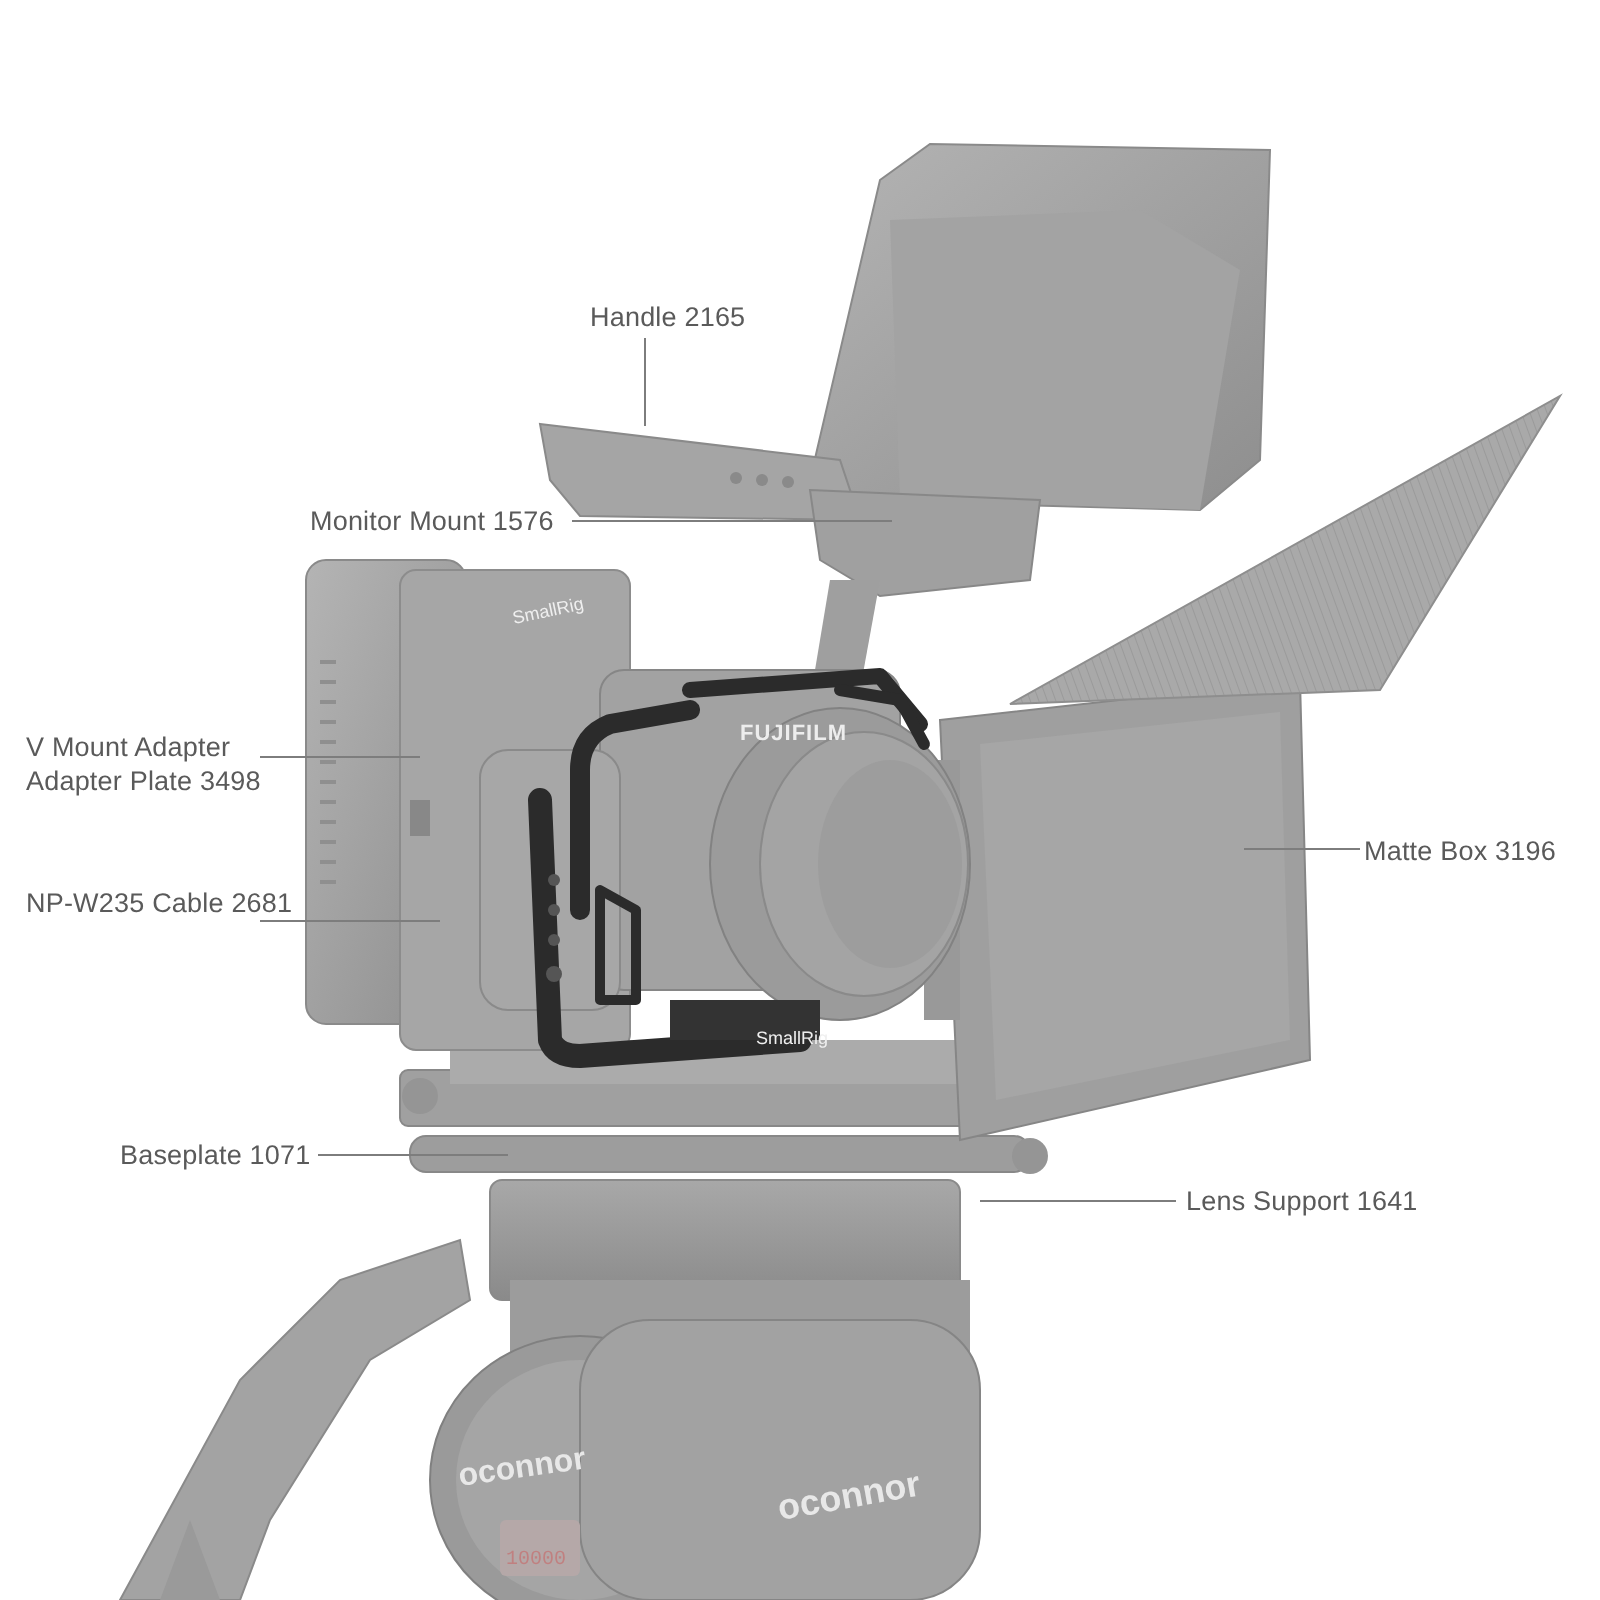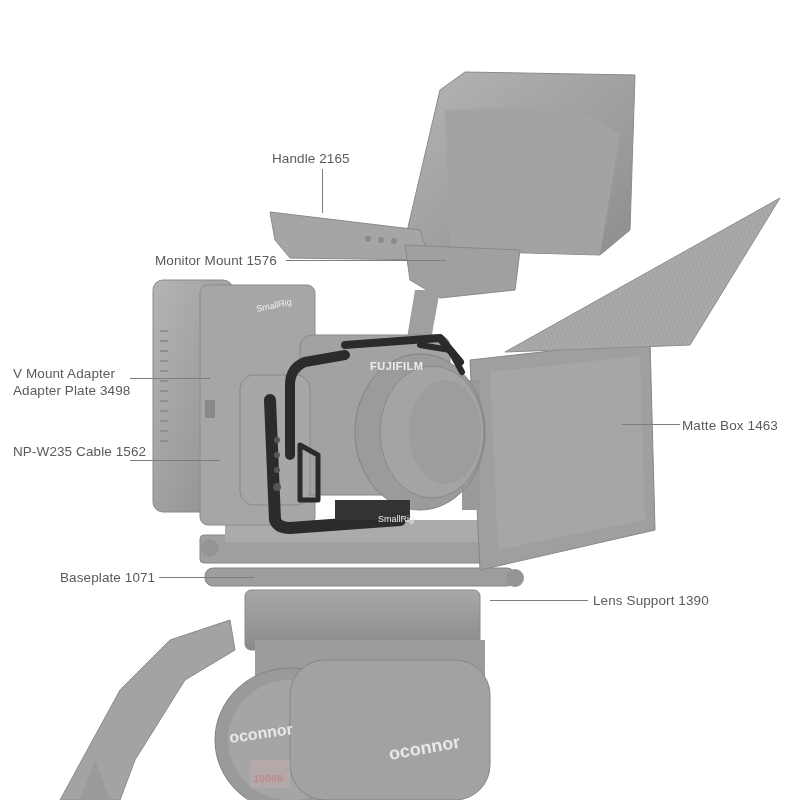--- a/index.html
+++ b/index.html
@@ -113,35 +113,35 @@
     </g>
     <g fill="#555">
       <circle cx="277" cy="440" r="3"></circle>
         <circle cx="277" cy="455" r="3"></circle>
       <circle cx="277" cy="470" r="3"></circle>
         <circle cx="277" cy="487" r="4"></circle>
     </g>
     <text x="378" y="522" font-family="Liberation Sans, sans-serif" font-size="9" fill="#efefef">SmallRig</text>
   </svg>
 
-  <div class="label" style="left:272px; top:150px;">Handle 2165</div>
+  <div class="label" style="left:295px; top:150px;">Handle 2165</div>
   <div class="leader" style="left:322px; top:169px; width:1px; height:44px;"></div>
 
   <div class="label" style="left:155px; top:252px;">Monitor Mount 1576</div>
   <div class="leader" style="left:286px; top:260px; width:160px; height:1px;"></div>
 
   <div class="label" style="left:13px; top:365px;">V Mount Adapter</div>
   <div class="label" style="left:13px; top:382px;">Adapter Plate 3498</div>
   <div class="leader" style="left:130px; top:378px; width:80px; height:1px;"></div>
 
-  <div class="label" style="left:13px; top:443px;">NP-W235 Cable 1562</div>
+  <div class="label" style="left:13px; top:443px;">NP-W235 Cable 2681</div>
   <div class="leader" style="left:130px; top:460px; width:90px; height:1px;"></div>
 
   <div class="label" style="left:60px; top:569px;">Baseplate 1071</div>
   <div class="leader" style="left:159px; top:577px; width:95px; height:1px;"></div>
 
-  <div class="label" style="left:682px; top:417px;">Matte Box 1463</div>
+  <div class="label" style="left:682px; top:417px;">Matte Box 3196</div>
   <div class="leader" style="left:622px; top:424px; width:58px; height:1px;"></div>
 
-  <div class="label" style="left:593px; top:592px;">Lens Support 1390</div>
+  <div class="label" style="left:593px; top:592px;">Lens Support 1641</div>
   <div class="leader" style="left:490px; top:600px; width:98px; height:1px;"></div>
 
 </div>
 
 </body></html>

